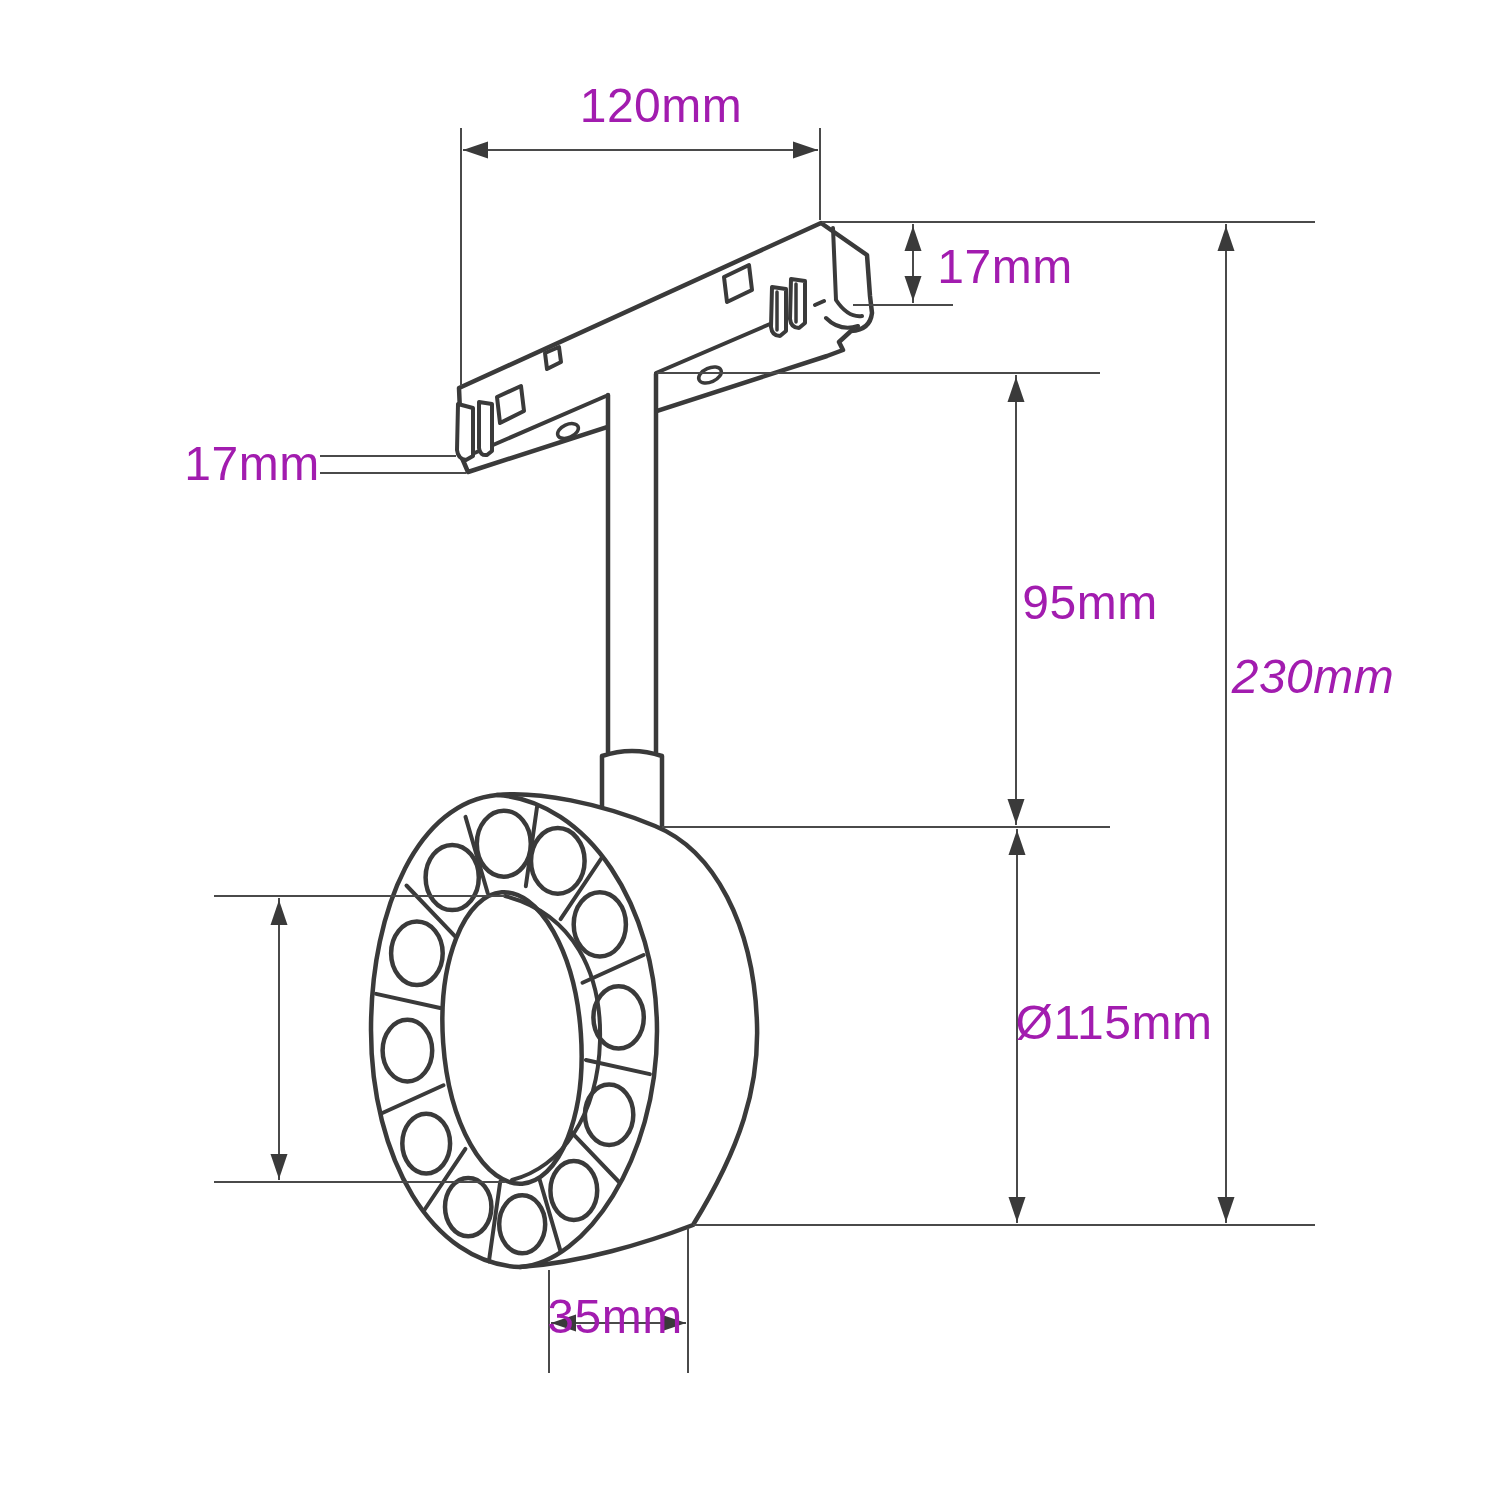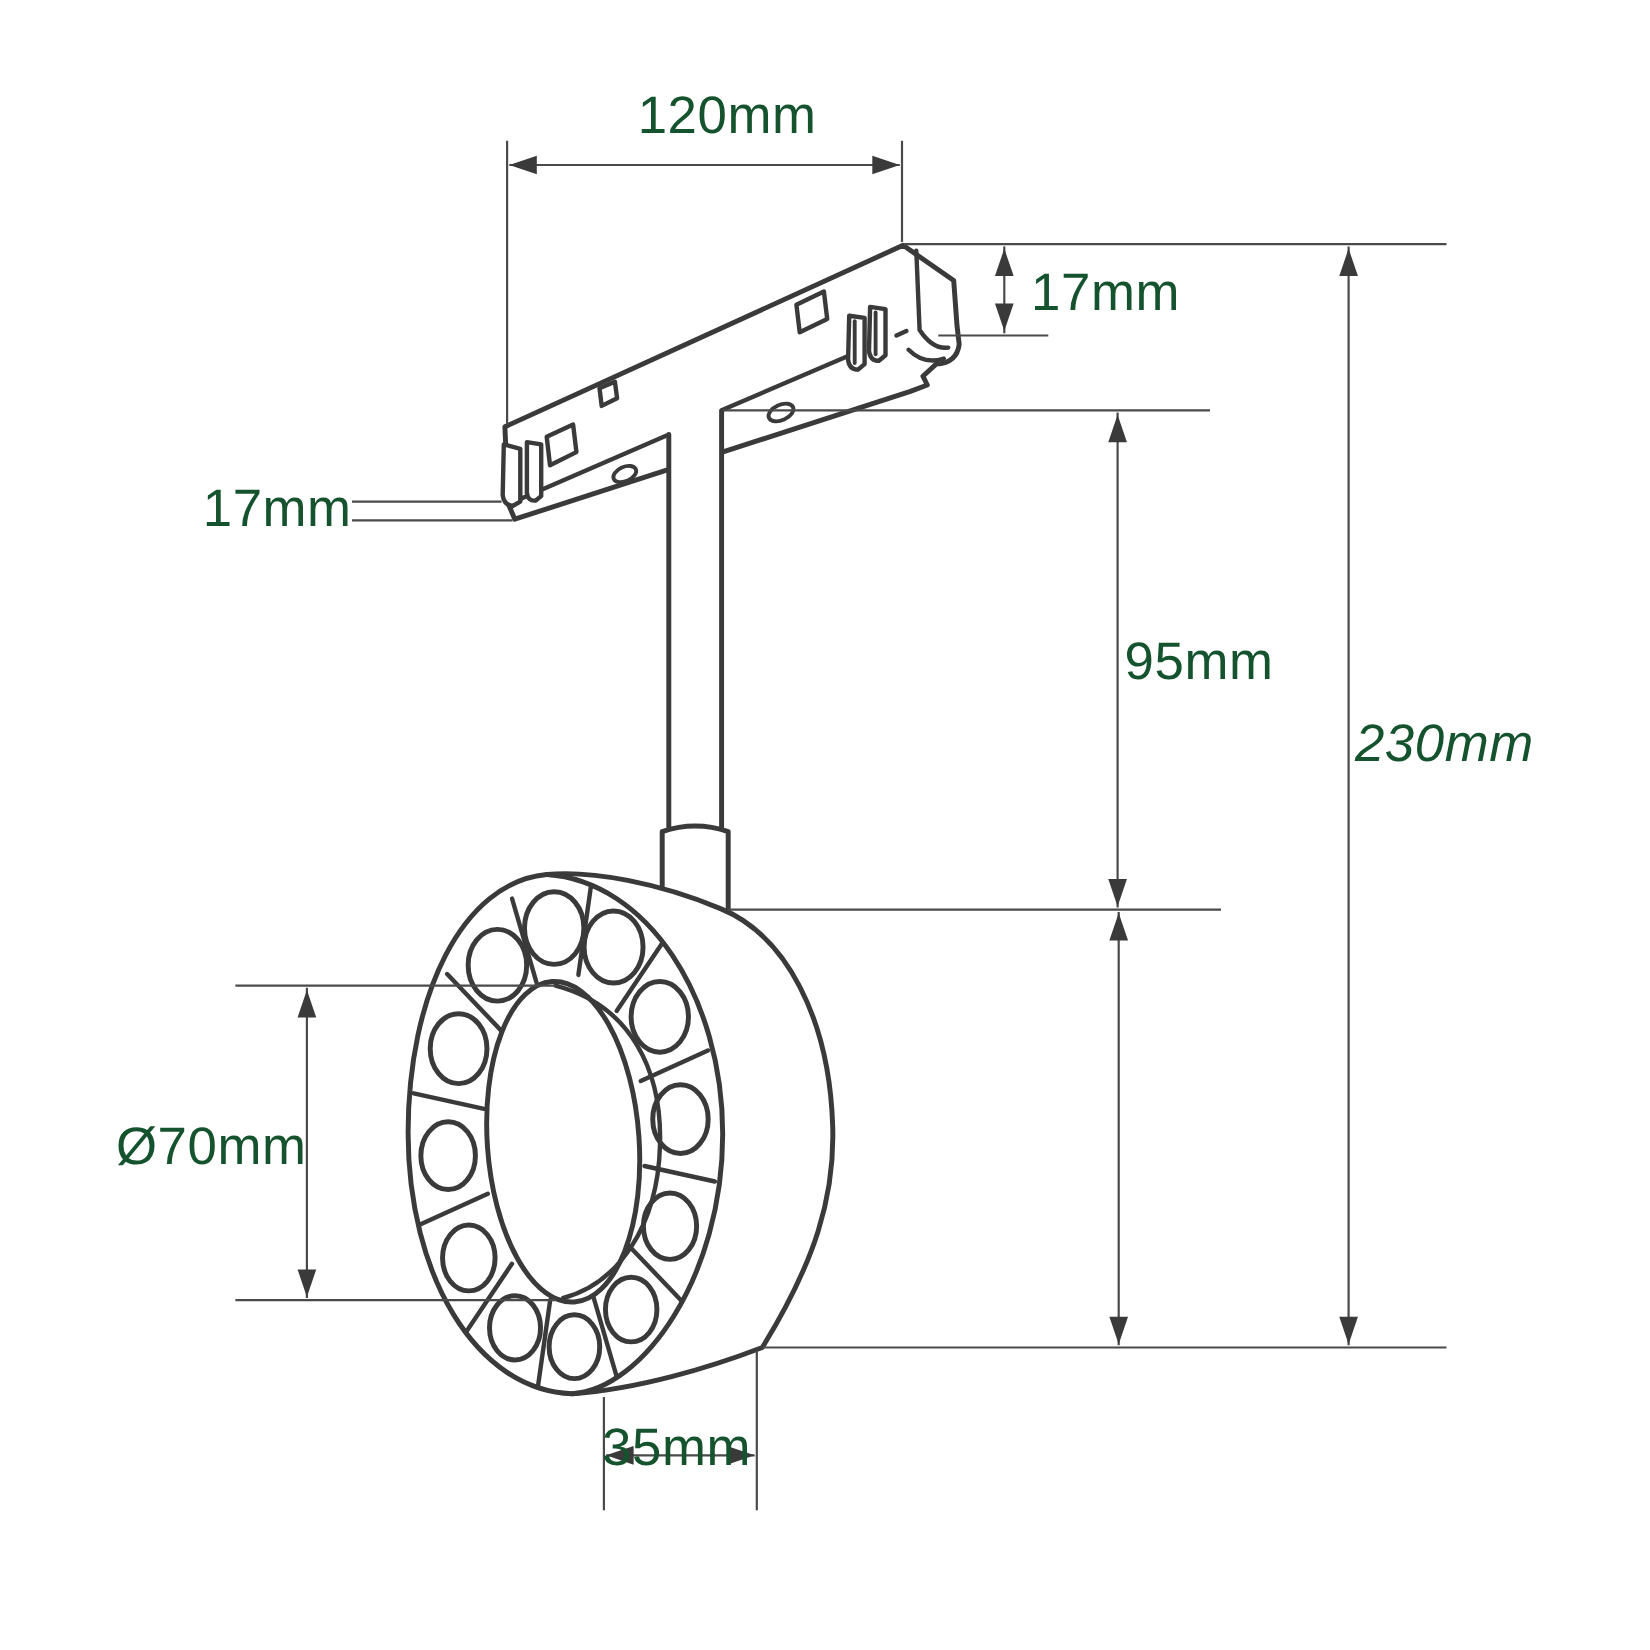--- a/index.html
+++ b/index.html
@@ -8,21 +8,21 @@
     width:1500px;height:1500px;
     background:#ffffff;
     font-family:"Liberation Sans", sans-serif;
     overflow:hidden;
   }
   #drawing-svg{position:absolute;left:0;top:0;}
   .dim-label{
     position:absolute;
     transform:translate(-50%,-50%);
     font-size:48px;
-    color:#14532d;
+    color:#a21caf;
     white-space:nowrap;
     letter-spacing:0.5px;
   }
 </style>
 </head>
 <body>
 
 <div id="canvas">
 
   <svg id="drawing-svg" width="1500" height="1500" viewBox="0 0 1500 1500">
@@ -144,15 +144,15 @@
         <polygon points="551,1323 576,1314.5 576,1331.5"></polygon>
         <polygon points="686,1323 661,1314.5 661,1331.5"></polygon>
       </g>
   </svg>
 
   <div class="dim-label" style="left:661px;top:105px;">120mm</div>
   <div class="dim-label" style="left:1005px;top:266px;">17mm</div>
   <div class="dim-label" style="left:252px;top:463px;">17mm</div>
   <div class="dim-label" style="left:1090px;top:602px;">95mm</div>
   <div class="dim-label" style="left:1313px;top:676px;font-style:italic;">230mm</div>
-  <div class="dim-label" style="left:192px;top:1043px;">Ø70mm</div>
+  <div class="dim-label" style="left:1114px;top:1022px;">Ø115mm</div>
   <div class="dim-label" style="left:615px;top:1316px;">35mm</div>
 </div>
 
 </body></html>

